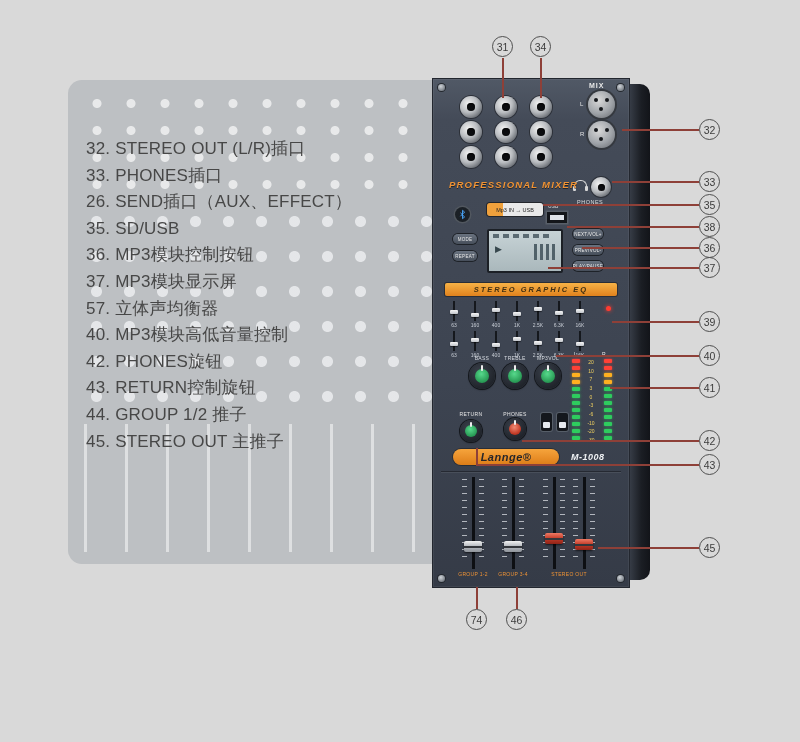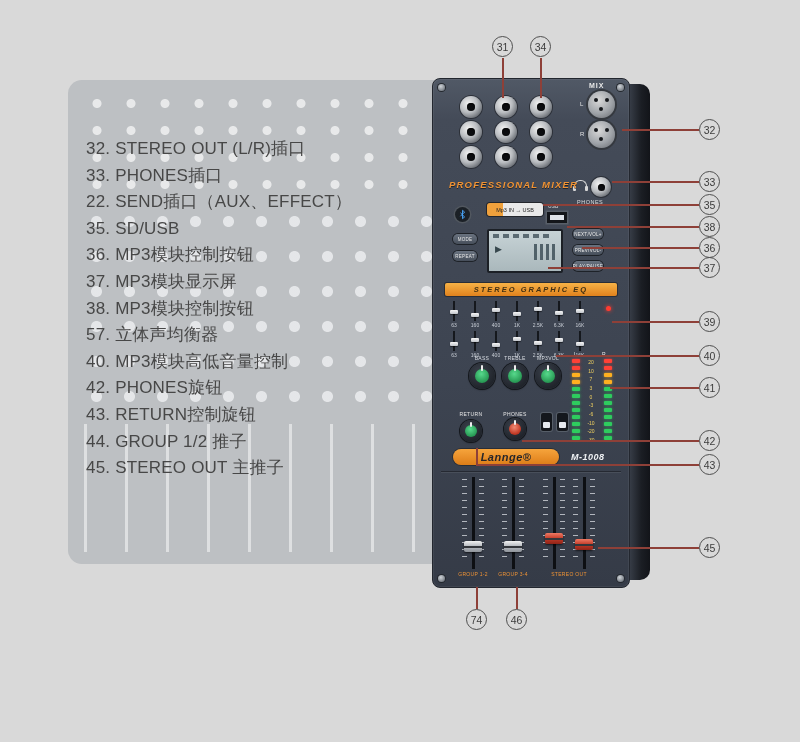--- a/index.html
+++ b/index.html
@@ -18,21 +18,21 @@
   .g-fad{position:absolute;left:16px;top:344px;right:16px;bottom:12px;
          background-image:repeating-linear-gradient(90deg, rgba(255,255,255,.5) 0 3px, transparent 3px 41px);}
 
   
   .legend{position:absolute;left:86px;top:136px;z-index:3;}
   .legend-item{font-size:17px;line-height:26.6px;color:#474747;white-space:nowrap;letter-spacing:.2px;}
 
   
   .panel{position:absolute;left:432px;top:78px;width:196px;height:508px;z-index:2;
          background:linear-gradient(180deg,#515966 0%,#444b58 8%,#3d4451 60%,#353b47 100%);
-         border:1px solid #23272f;border-radius:8px;box-shadow:inset 0 0 0 1px rgba(255,255,255,.06);}
+         border:1px solid #23272f;border-radius:0;box-shadow:inset 0 0 0 1px rgba(255,255,255,.06);}
   .side-edge{position:absolute;left:628px;top:84px;width:22px;height:496px;z-index:1;
          background:linear-gradient(90deg,#3b414c,#1b1e24 60%,#121419);border-radius:2px 10px 10px 2px;}
 
   .screw{position:absolute;width:7px;height:7px;border-radius:50%;
          background:radial-gradient(circle at 40% 35%,#cfd3d8,#7c8289 70%,#585d63);box-shadow:0 0 0 1px #24282e;}
 
   .jack{position:absolute;width:22px;height:22px;border-radius:50%;
         background:radial-gradient(circle at 38% 35%, #f2f2f2, #b9bcc0 45%, #70747a 75%, #4a4d52);
         box-shadow:0 0 0 1px #2c3038;}
   .jack::after{content:"";position:absolute;left:7px;top:7px;width:8px;height:8px;border-radius:50%;
@@ -154,25 +154,24 @@
 
   <div class="ghost">
     <div class="g-top"></div>
     <div class="g-mid"></div>
     <div class="g-fad"></div>
   </div>
 
   <div class="legend">
     <div class="legend-item">32. STEREO OUT (L/R)插口</div>
     <div class="legend-item">33. PHONES插口</div>
-    <div class="legend-item">22. SEND插口（AUX、EFFECT）</div>
+    <div class="legend-item">26. SEND插口（AUX、EFFECT）</div>
     <div class="legend-item">35. SD/USB</div>
     <div class="legend-item">36. MP3模块控制按钮</div>
     <div class="legend-item">37. MP3模块显示屏</div>
-    <div class="legend-item">38. MP3模块控制按钮</div>
     <div class="legend-item">57. 立体声均衡器</div>
     <div class="legend-item">40. MP3模块高低音量控制</div>
     <div class="legend-item">42. PHONES旋钮</div>
     <div class="legend-item">43. RETURN控制旋钮</div>
     <div class="legend-item">44. GROUP 1/2 推子</div>
     <div class="legend-item">45. STEREO OUT 主推子</div>
   </div>
 
   <div class="side-edge"></div>
 

